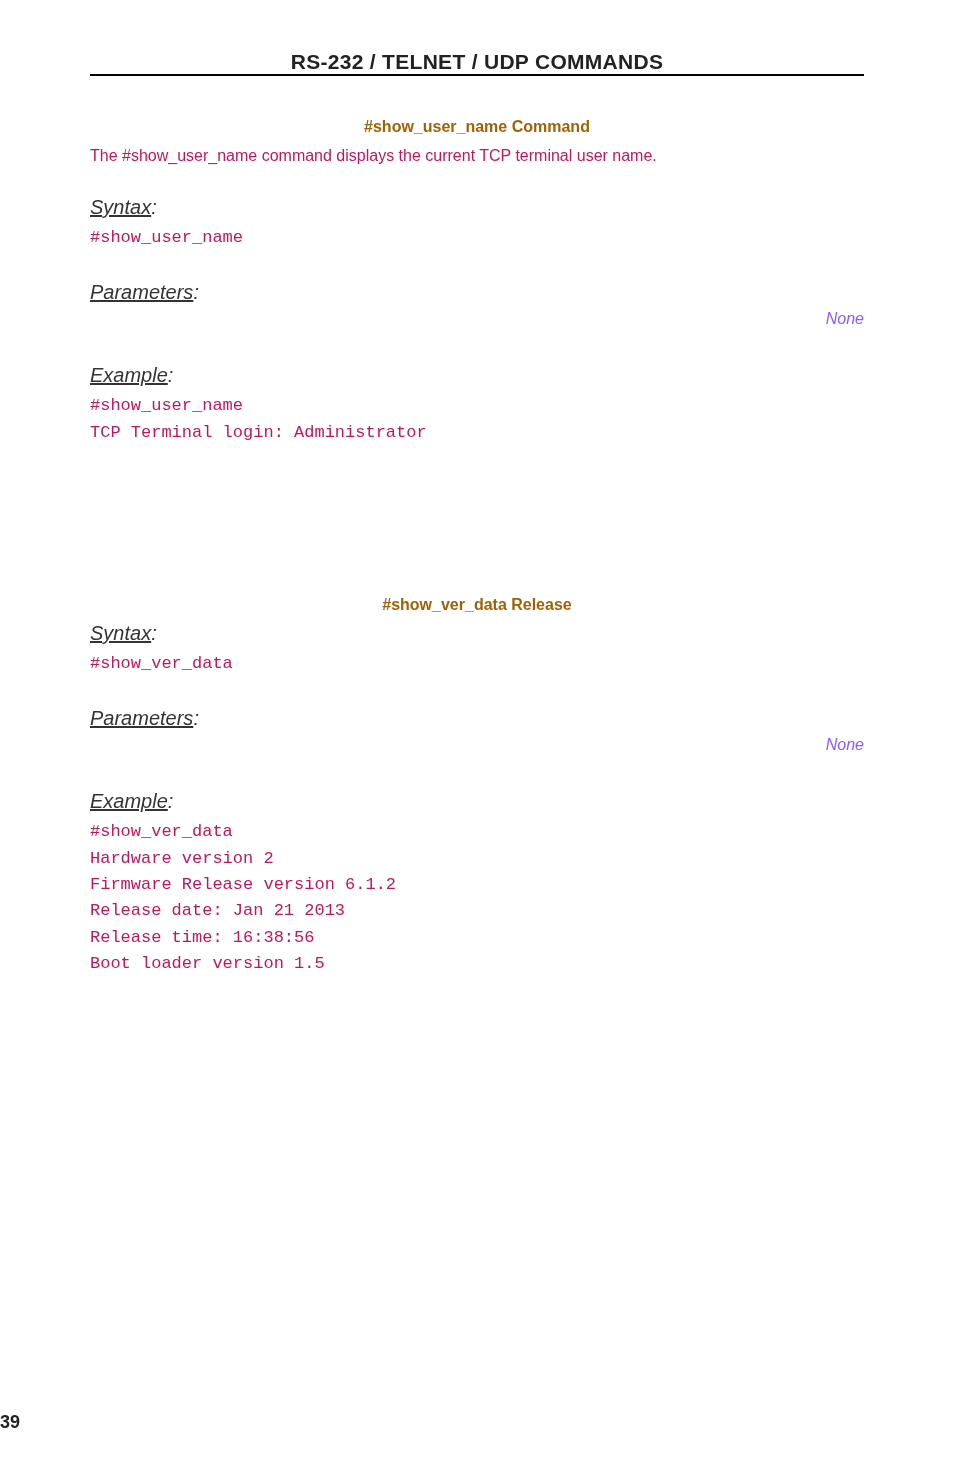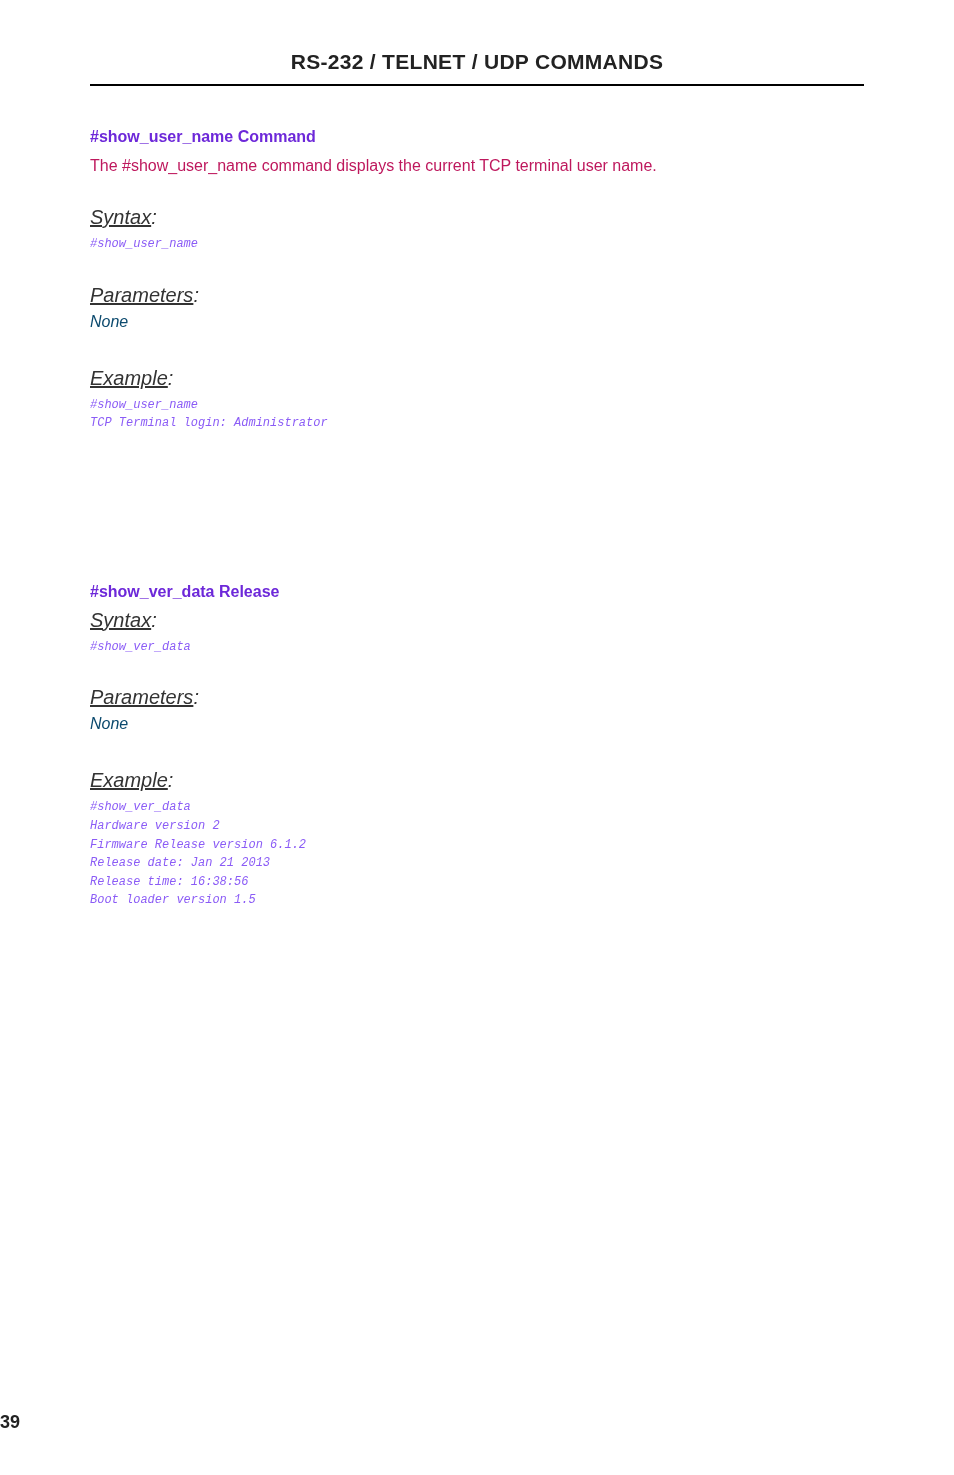--- a/index.html
+++ b/index.html
@@ -14,60 +14,60 @@
       width: 954px;
       height: 1475px;
       padding: 50px 90px 40px 90px;
       position: relative;
     }
     .page-header {
       text-align: center;
       font-weight: bold;
       font-size: 21px;
       color: #222;
-      padding-bottom: 10px;
       border-bottom: 2px solid #000;
       margin-bottom: 42px;
       letter-spacing: 0.3px;
     }
     .cmd-title {
       font-weight: bold;
       font-size: 16px;
-      color: #6d28d9;
+      color: #a16207;
       margin-bottom: 8px;
+      text-align: center;
     }
     .cmd-desc {
       font-size: 16px;
       color: #be185d;
       margin-bottom: 28px;
       line-height: 1.5;
     }
     .section-label {
       font-size: 20px;
       font-style: italic;
       color: #333;
       margin-bottom: 6px;
     }
     .section-label .underlined {
       text-decoration: underline;
     }
     .mono-block {
       font-family: "Courier New", Courier, monospace;
-      font-size: 12px;
-      color: #8b5cf6;
+      font-size: 17px;
+      color: #be185d;
       line-height: 1.55;
       white-space: pre-wrap;
       margin-bottom: 30px;
-      font-style: italic;
     }
     .none-text {
       font-style: italic;
       font-size: 16px;
-      color: #0c4a6e;
+      color: #8b5cf6;
       margin-bottom: 36px;
+      text-align: right;
     }
     .param-block {
       margin-bottom: 36px;
     }
     .section-gap {
       height: 120px;
     }
     .page-number {
       position: absolute;
       bottom: 42px;

